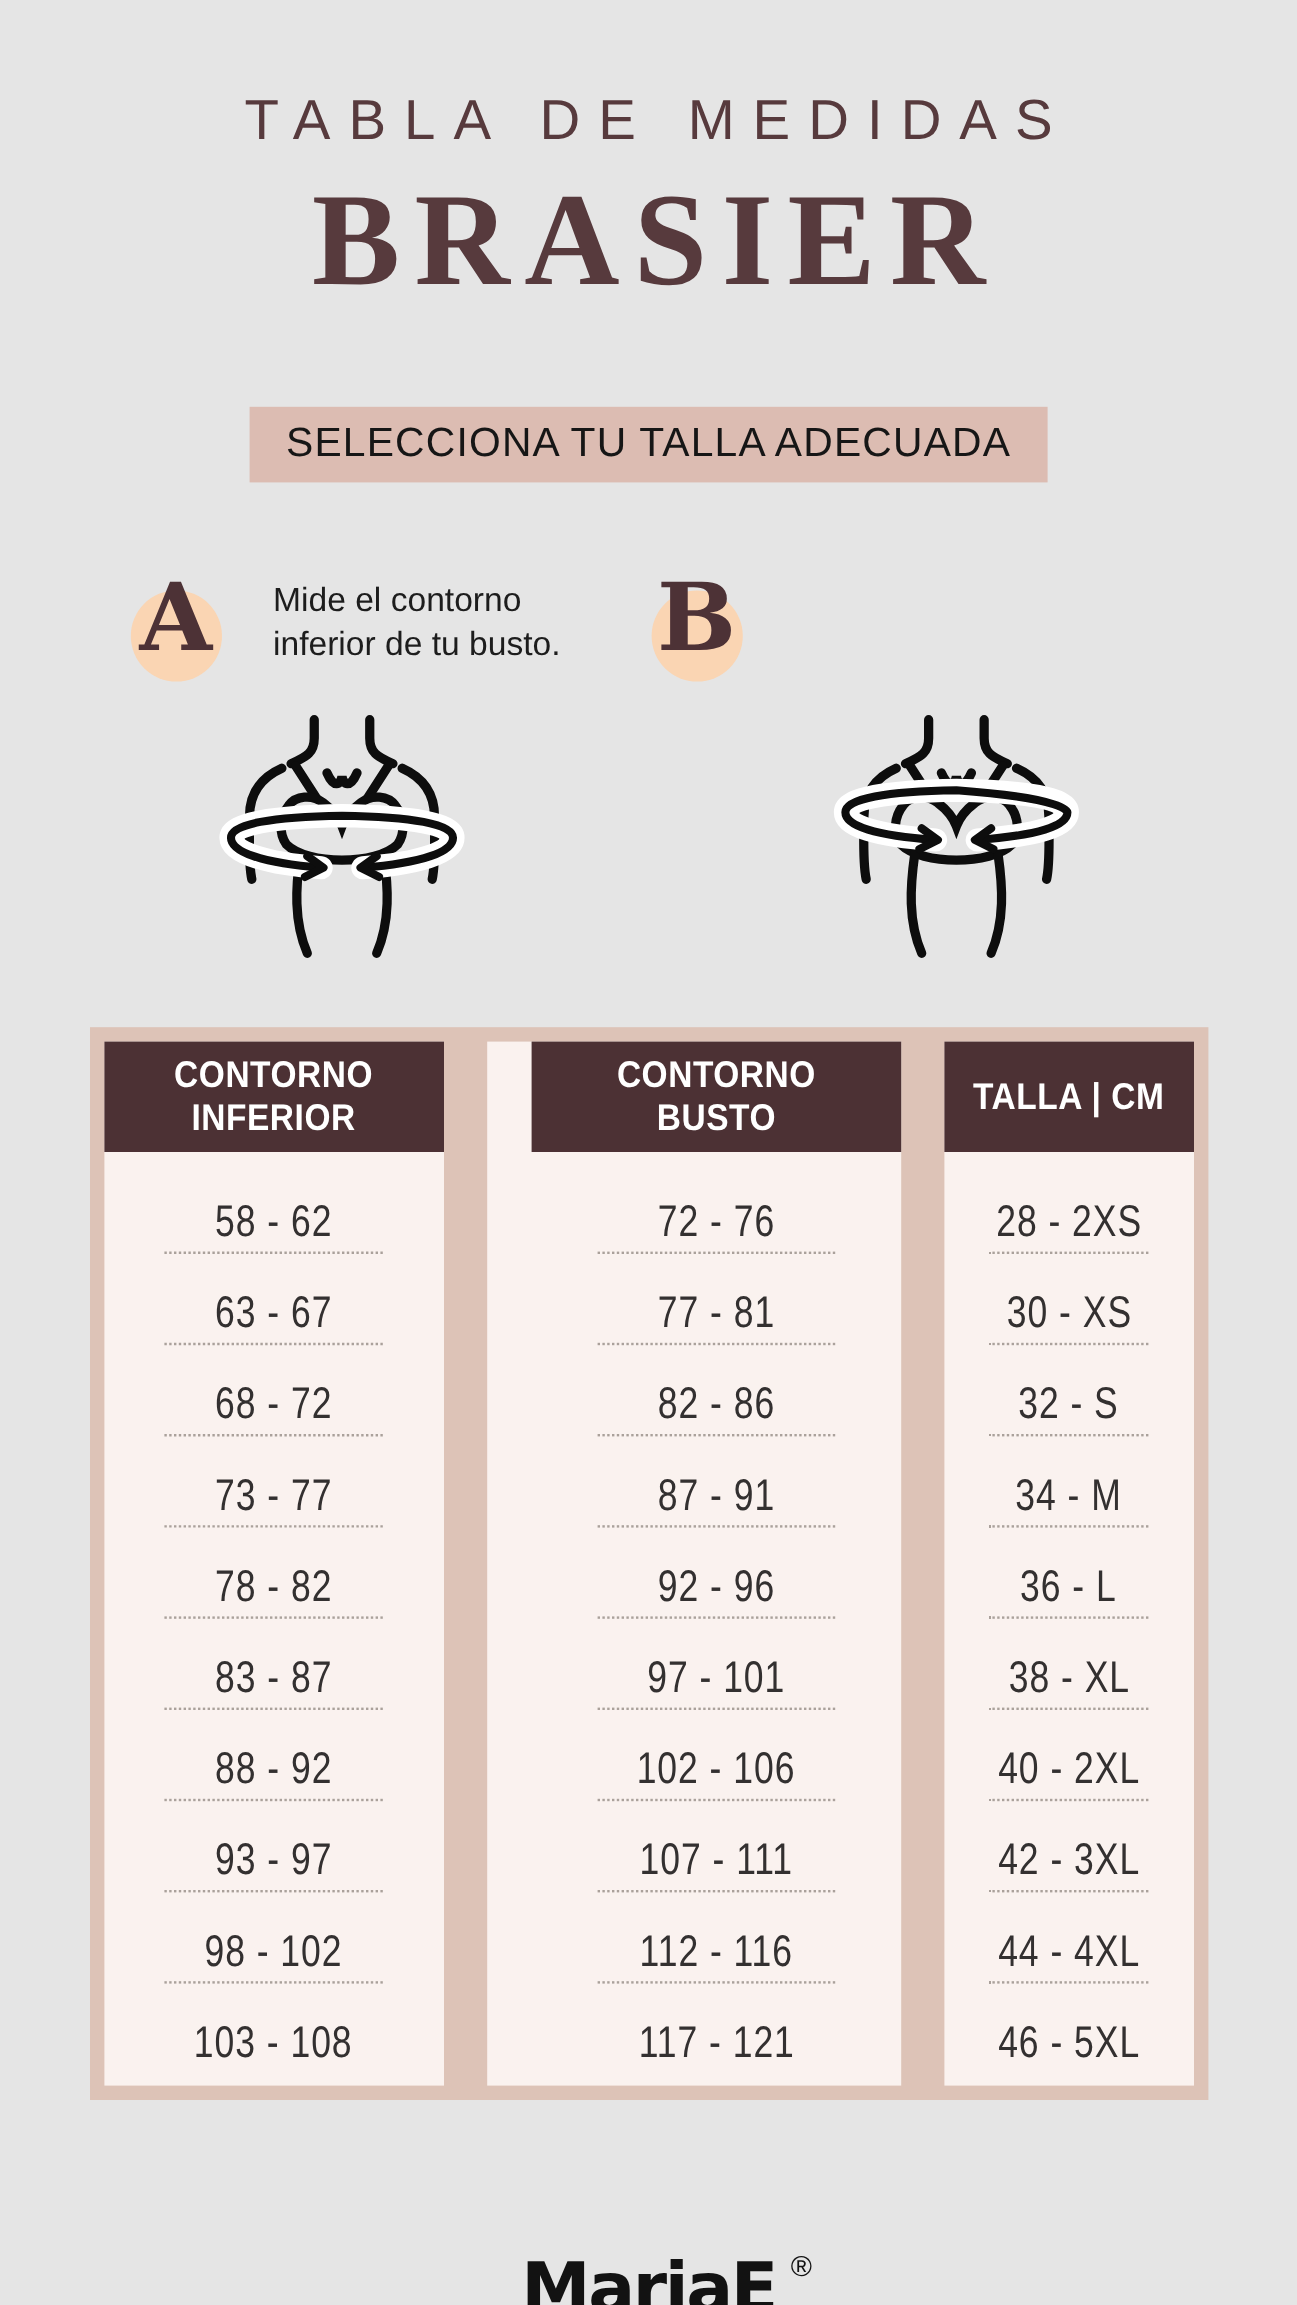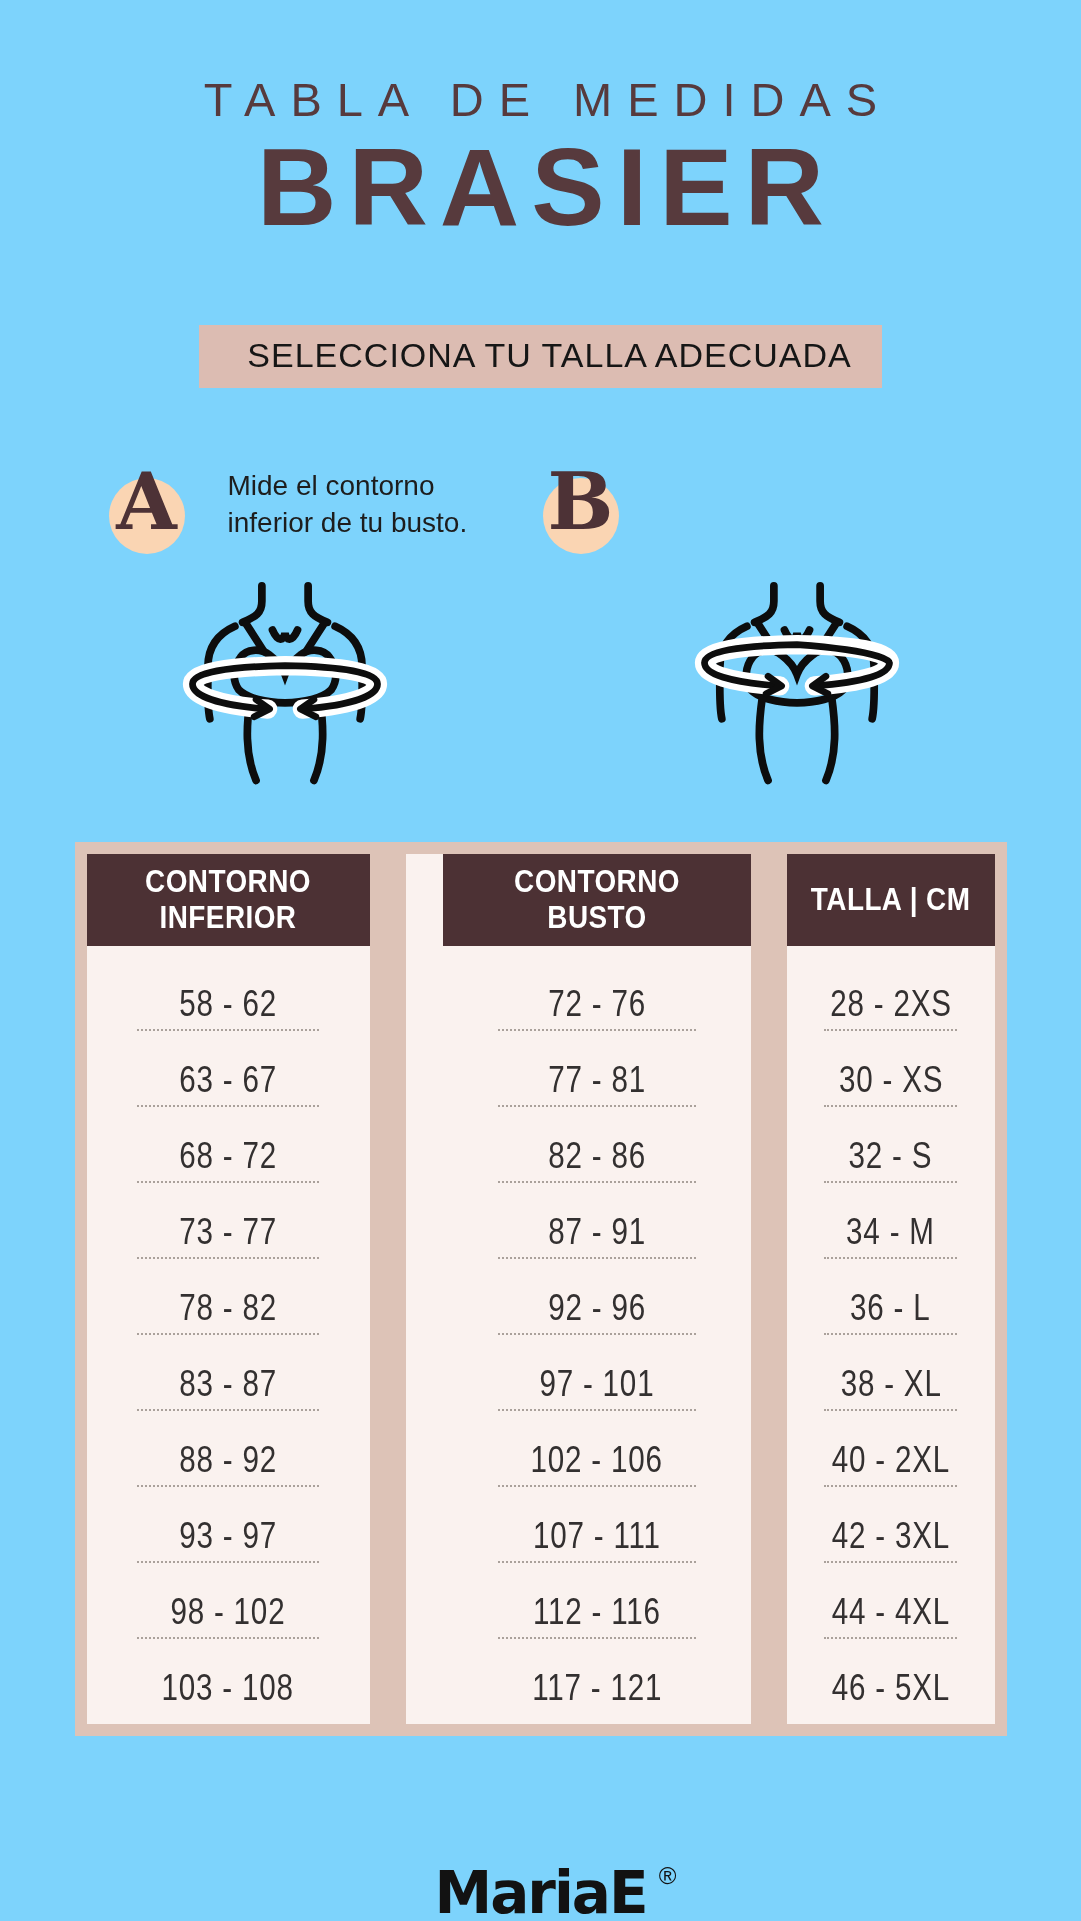--- a/index.html
+++ b/index.html
@@ -1,35 +1,35 @@
 <!DOCTYPE html>
 <html><head>
 <meta charset="utf-8">
 <style>
   html,body{margin:0;padding:0;background:#ffffff;}
   .page{
-    width:1081px;height:1921px;margin:0 auto;background:#7dd3fc;
+    width:1081px;height:1921px;margin:0 auto;background:#e5e5e5;
     font-family:"Liberation Sans",sans-serif;position:relative;overflow:hidden;
   }
   
   .title-eyebrow{
     padding-top:72px;text-align:center;font-size:47px;font-weight:500;
     letter-spacing:15px;text-indent:15px;color:#573a3d;
   }
   .title-main{
-    margin-top:2px;text-align:center;font-family:Liberation Sans, sans-serif;
+    margin-top:16px;text-align:center;font-family:Liberation Serif, serif;
     font-size:110px;font-weight:700;letter-spacing:12px;text-indent:12px;
     color:#573a3d;line-height:1.05;
   }
   
   .banner-wrap{text-align:center;margin-top:80px;}
   .banner{
     display:inline-block;background:#dcbcb2;color:#161616;
     font-size:34px;font-weight:500;letter-spacing:1px;
-    padding:11px 30px 13px 48px;
+    padding:11px 30px 13px 30px;
   }
   
   .instructions{
     margin-top:62px;display:flex;justify-content:center;align-items:center;gap:34px;
   }
   .instruction{display:flex;align-items:center;}
   .instruction.a{width:400px;}
   .instruction.b{width:450px;}
   .badge{position:relative;width:96px;height:110px;flex:0 0 auto;}
   .badge .circle{

